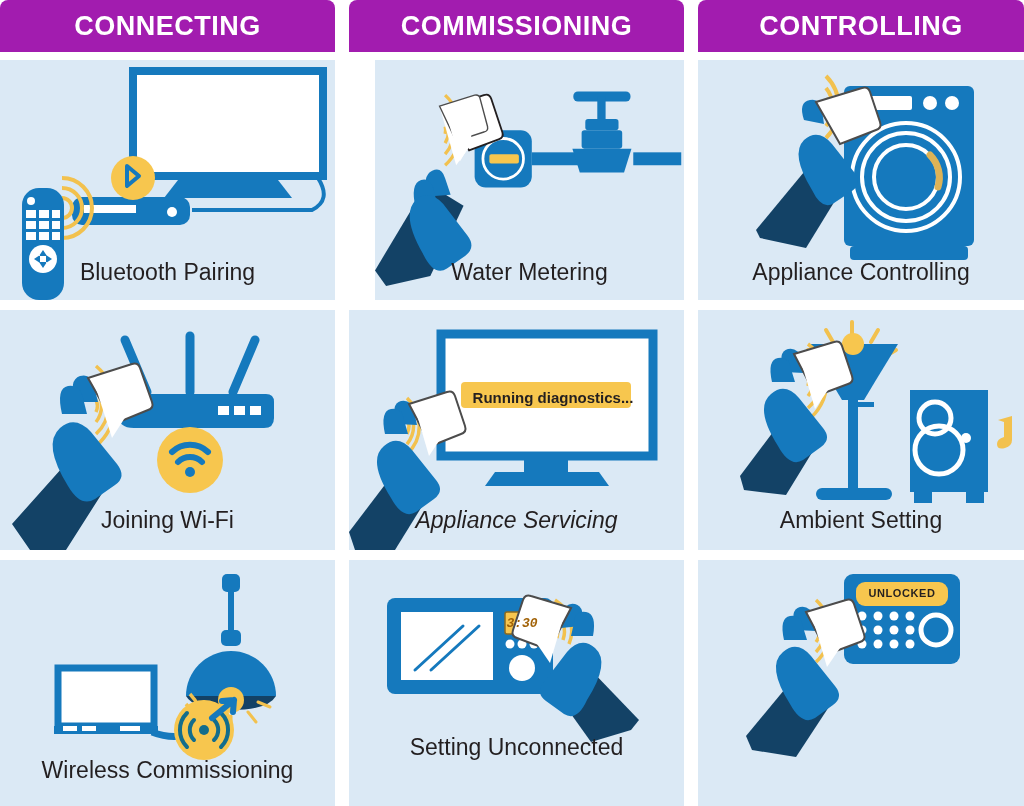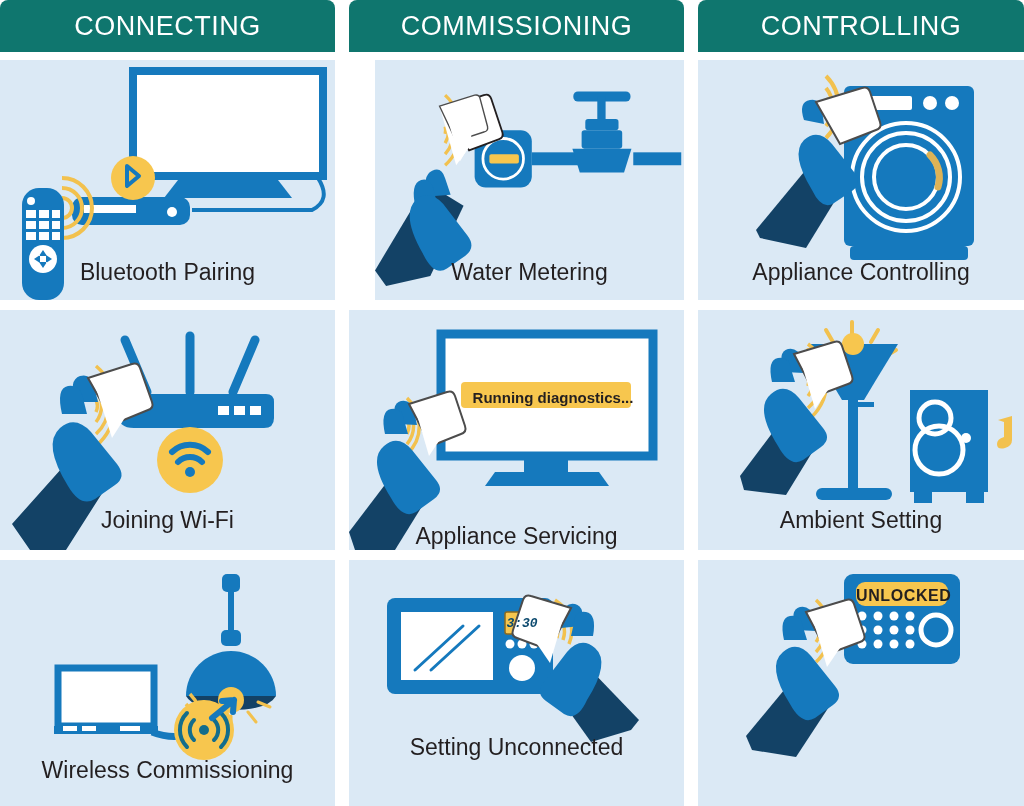--- a/index.html
+++ b/index.html
@@ -8,24 +8,24 @@
     font-family:"Liberation Sans",sans-serif;
     overflow:hidden;
   }
   .board{
     position:relative;width:1024px;height:806px;
     display:grid;
     grid-template-columns:335px 14px 335px 14px 326px;
     grid-template-rows:52px 8px 240px 10px 240px 10px 246px;
   }
   .hdr{
-    background:#0f766e;color:#ffffff;
+    background:#a21caf;color:#ffffff;
     border-radius:8px 8px 0 0;
     display:flex;align-items:center;justify-content:center;
-    font-size:27px;font-weight:normal;letter-spacing:.5px;
+    font-size:27px;font-weight:bold;letter-spacing:.5px;
   }
   .cell{
     background:#dbe9f5;position:relative;overflow:hidden;padding-left:28px;
   }
   .cap{
     position:absolute;left:0;right:0;
     text-align:center;color:#231f20;
     font-size:23px;line-height:28px;
   }
   .cap.two{line-height:30px;}
@@ -237,21 +237,21 @@
       <g>
         <path d="M6 240 L0 222 L38 172 q10 -12 22 -3 l20 16 -34 55 z" fill="#134266"></path>
         <path d="M48 114 q-7 -20 4 -23 q10 -2 13 10 l3 14 z" fill="#1579bd"></path>
         <path d="M36 124 q-5 -23 6 -25 q11 -2 13 11 l4 14 z" fill="#1579bd"></path>
         <path d="M42 188 q-24 -38 -7 -52 q14 -12 28 4 l24 30 q9 11 -2 19 l-18 13 q-13 8 -25 -14 z" fill="#1579bd"></path>
         <path d="M60 94 l38 -12 q6 -2 8 4 l10 30 q2 6 -4 8 l-30 12 z" fill="#ffffff" stroke="#4c4c4c" stroke-width="2"></path>
         <path d="M66 98 l28 -8 l-2 38 l-12 18 z" fill="#ffffff"></path>
       </g>
     </svg>
     <div style="position:absolute;left:112px;top:79px;width:184px;text-align:center;font-size:15px;color:#231f20;font-weight:600;">Running diagnostics...</div>
-    <div class="cap" style="top:212px;">Appliance Servicing</div>
+    <div class="cap" style="top:196px;font-style:italic;">Appliance Servicing</div>
   </div>
 
   <div class="cell" style="grid-column:5;grid-row:5;">
     <svg class="art" viewBox="0 0 326 240">
       <g stroke="#f2c14e" stroke-width="4" stroke-linecap="round">
         <path d="M154 12 v14"></path>
           <path d="M128 20 l7 12"></path>
           <path d="M180 20 l-7 12"></path>
         <path d="M110 40 l12 7"></path>
           <path d="M198 40 l-12 7"></path>
@@ -364,21 +364,21 @@
       </g>
       <g>
         <path d="M282 170 L290 160 L240 108 q-11 -11 -22 0 l-16 18 40 56 z" fill="#134266"></path>
         <path d="M232 66 q5 -19 -6 -22 q-10 -2 -12 10 l-2 14 z" fill="#1579bd"></path>
         <path d="M244 76 q4 -22 -7 -24 q-11 -2 -12 11 l-3 13 z" fill="#1579bd"></path>
         <path d="M238 140 q24 -38 8 -52 q-14 -12 -28 4 l-23 30 q-9 11 2 19 l18 13 q13 8 23 -14 z" fill="#1579bd"></path>
         <path d="M222 48 l-40 -12 q-6 -2 -8 4 l-10 30 q-2 6 4 8 l32 12 z" fill="#ffffff" stroke="#4c4c4c" stroke-width="2"></path>
         <path d="M216 52 l-30 -8 l2 40 l13 19 z" fill="#ffffff"></path>
       </g>
     </svg>
-    <div class="mono" style="position:absolute;left:156px;top:56px;width:34px;text-align:center;font-size:13px;font-weight:bold;font-style:italic;color:#0c4a6e;">3:30</div>
+    <div class="mono" style="position:absolute;left:156px;top:56px;width:34px;text-align:center;font-size:13px;font-weight:bold;font-style:italic;color:#a16207;">3:30</div>
     <div class="cap two" style="top:172px;">Setting Unconnected</div>
   </div>
 
   <div class="cell" style="grid-column:5;grid-row:7;">
     <svg class="art" viewBox="0 0 326 246">
       <g>
         <rect x="146" y="14" width="116" height="90" rx="9" fill="#1579bd"></rect>
         <rect x="158" y="22" width="92" height="24" rx="9" fill="#f7c64e"></rect>
         <g fill="#ffffff">
           <circle cx="164" cy="56" r="4.5"></circle>
@@ -403,16 +403,16 @@
       </g>
       <g>
         <path d="M54 190 L48 176 L96 118 q11 -13 24 -2 l20 17 -42 64 z" fill="#134266"></path>
         <path d="M98 70 q-7 -20 4 -23 q10 -2 13 10 l3 14 z" fill="#1579bd"></path>
         <path d="M86 80 q-5 -22 6 -24 q11 -2 13 11 l4 13 z" fill="#1579bd"></path>
         <path d="M92 144 q-24 -38 -7 -52 q14 -12 28 4 l24 30 q9 11 -2 19 l-18 13 q-13 8 -25 -14 z" fill="#1579bd"></path>
         <path d="M108 52 l40 -12 q6 -2 8 4 l10 30 q2 6 -4 8 l-32 12 z" fill="#ffffff" stroke="#4c4c4c" stroke-width="2"></path>
         <path d="M114 56 l30 -8 l-2 40 l-13 19 z" fill="#ffffff"></path>
       </g>
     </svg>
-    <div style="position:absolute;left:158px;top:27px;width:92px;text-align:center;font-size:16px;font-weight:bold;letter-spacing:.6px;color:#231f20;">UNLOCKED</div>
+    <div style="position:absolute;left:158px;top:27px;width:92px;text-align:center;font-size:11px;font-weight:bold;letter-spacing:.6px;color:#231f20;">UNLOCKED</div>
   </div>
 
 </div>
 
 </body></html>

